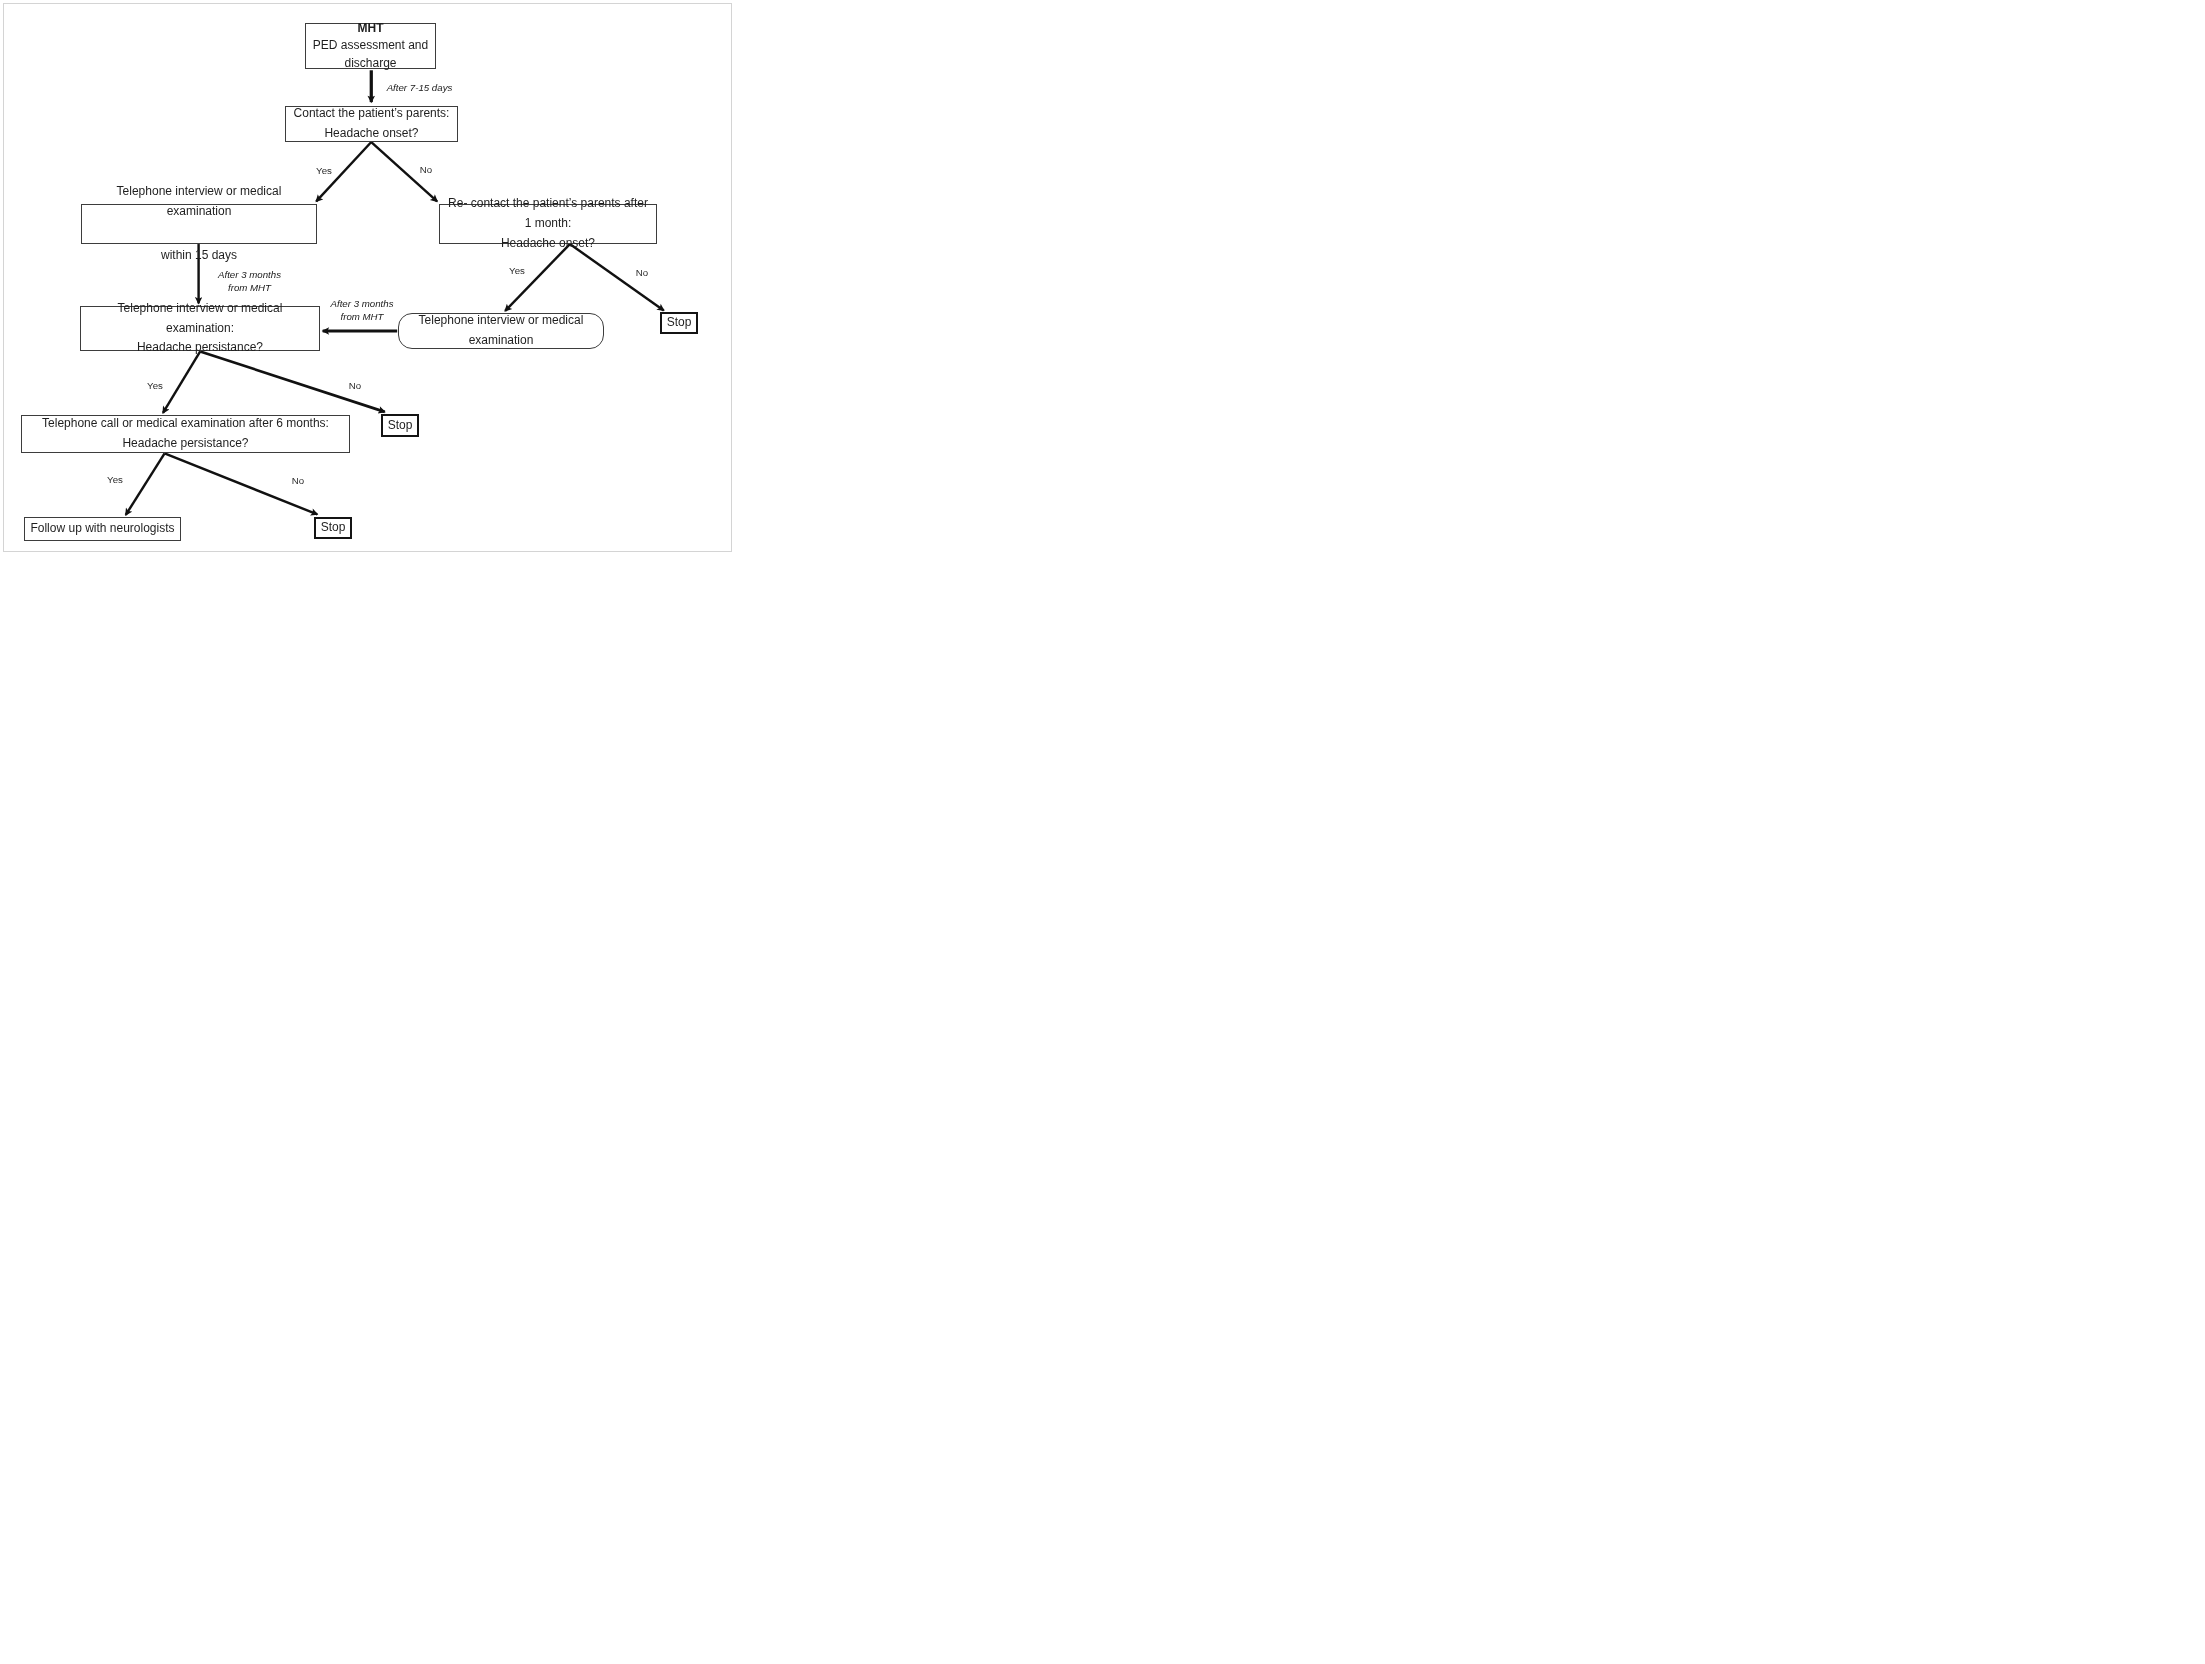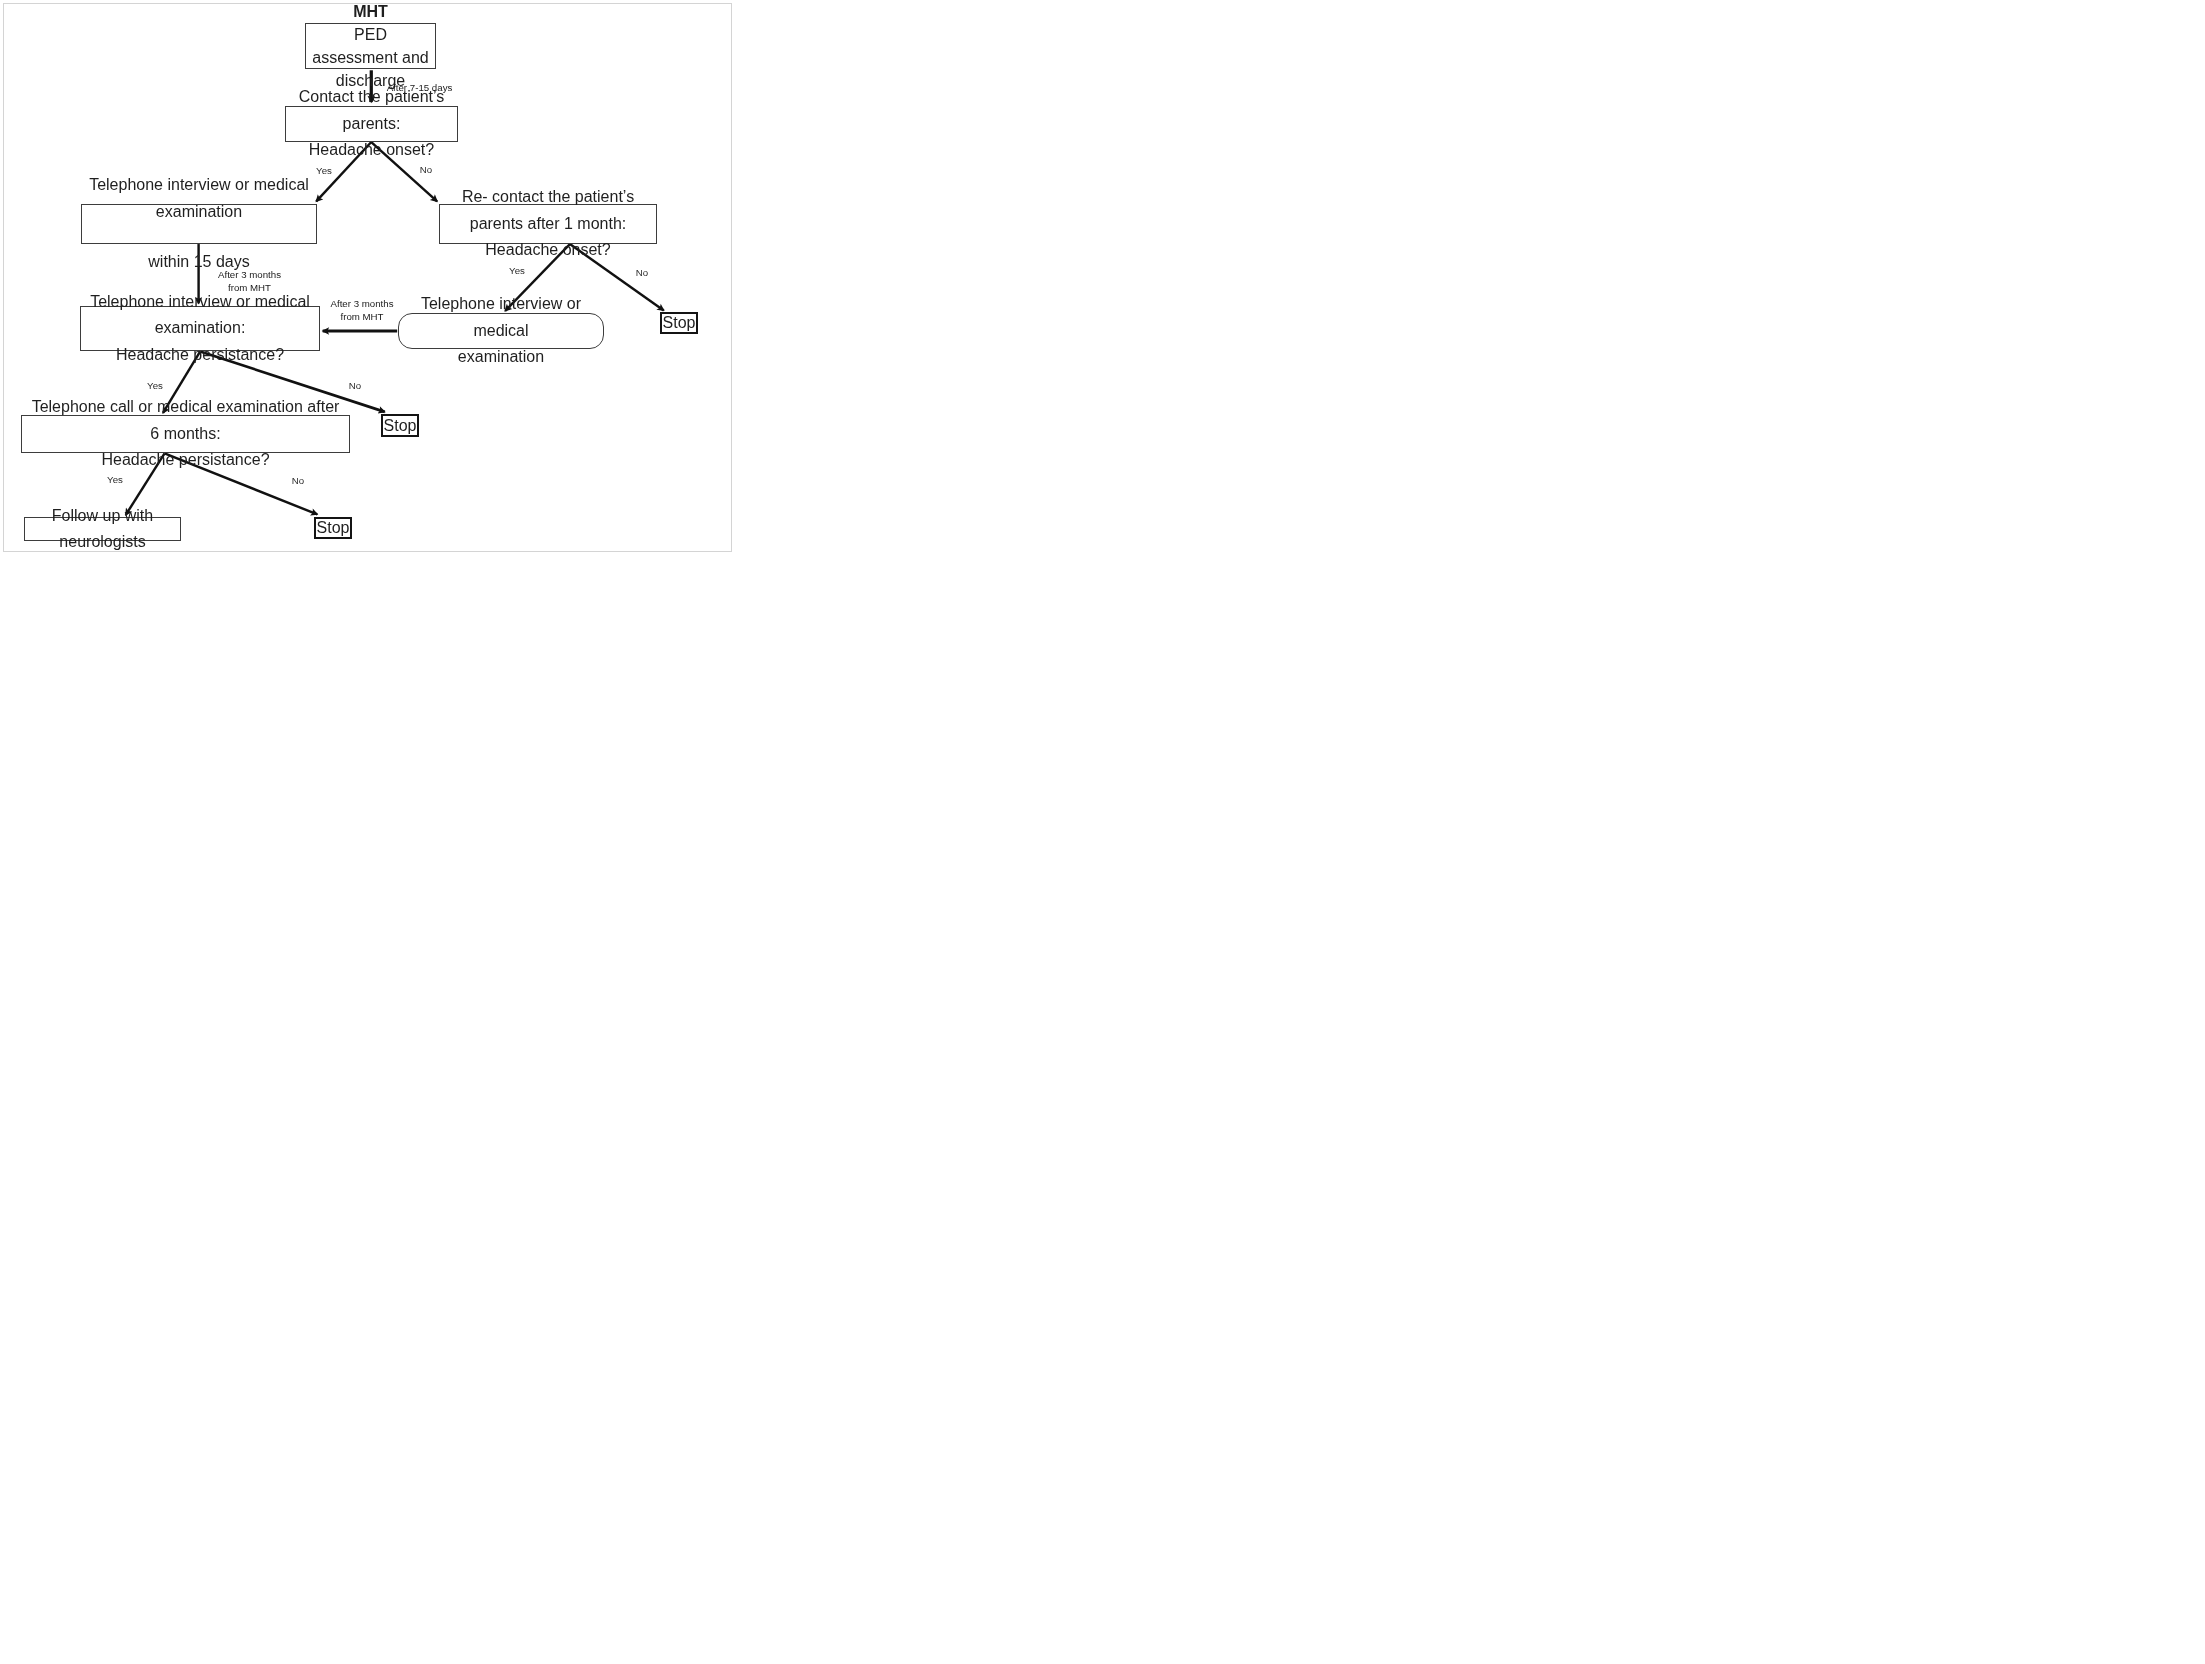--- a/index.html
+++ b/index.html
@@ -3,27 +3,27 @@
 <meta charset="utf-8">
 <style>
   html,body{margin:0;padding:0;background:#ffffff;font-family:"Liberation Sans",sans-serif;}
   .page{position:relative;width:735px;height:555px;background:#ffffff;overflow:hidden;}
   .frame{position:absolute;inset:3.2px;border:1.1px solid #d4d4d4;pointer-events:none;}
   svg.edges{position:absolute;left:0;top:0;width:735px;height:555px;}
   .node{
     position:absolute;box-sizing:border-box;background:#ffffff;
     border:1.1px solid #3d3d3d;color:#1f1f1f;
     display:flex;flex-direction:column;justify-content:center;align-items:center;
-    text-align:center;font-size:16px;line-height:1.65;padding:1.1px 3.2px;
+    text-align:center;font-size:12px;line-height:1.65;padding:1.1px 3.2px;
   }
   .node.small{border:2.2px solid #141414;line-height:1.1;padding:0;}
   .node .bold{font-weight:bold;}
   .node.mht{line-height:1.45;}
   .lbl{position:absolute;font-size:9.7px;color:#2b2b2b;text-align:center;}
-  .lbl.italic{color:#1a1a1a;line-height:1.35;}
+  .lbl.italic{font-style:italic;color:#1a1a1a;line-height:1.35;}
 </style>
 </head>
 <body>
 
 <div class="page">
   <div class="frame"></div>
 
   <svg class="edges" viewBox="0 0 1362 1028" aria-hidden="true">
     <defs>
       <marker id="ah" viewBox="0 0 10 10" refX="8.5" refY="5" markerWidth="16" markerHeight="14" markerUnits="userSpaceOnUse" orient="auto">

